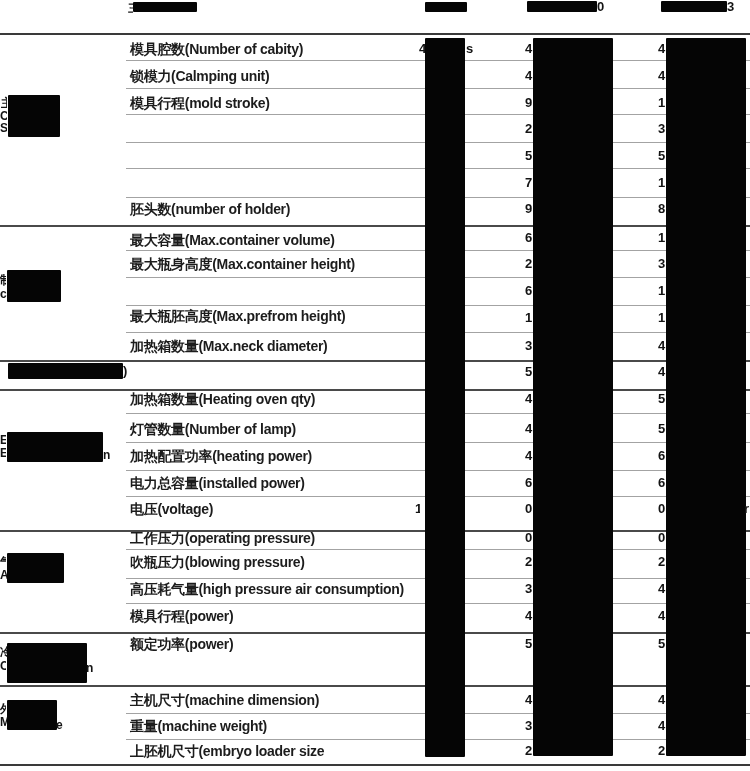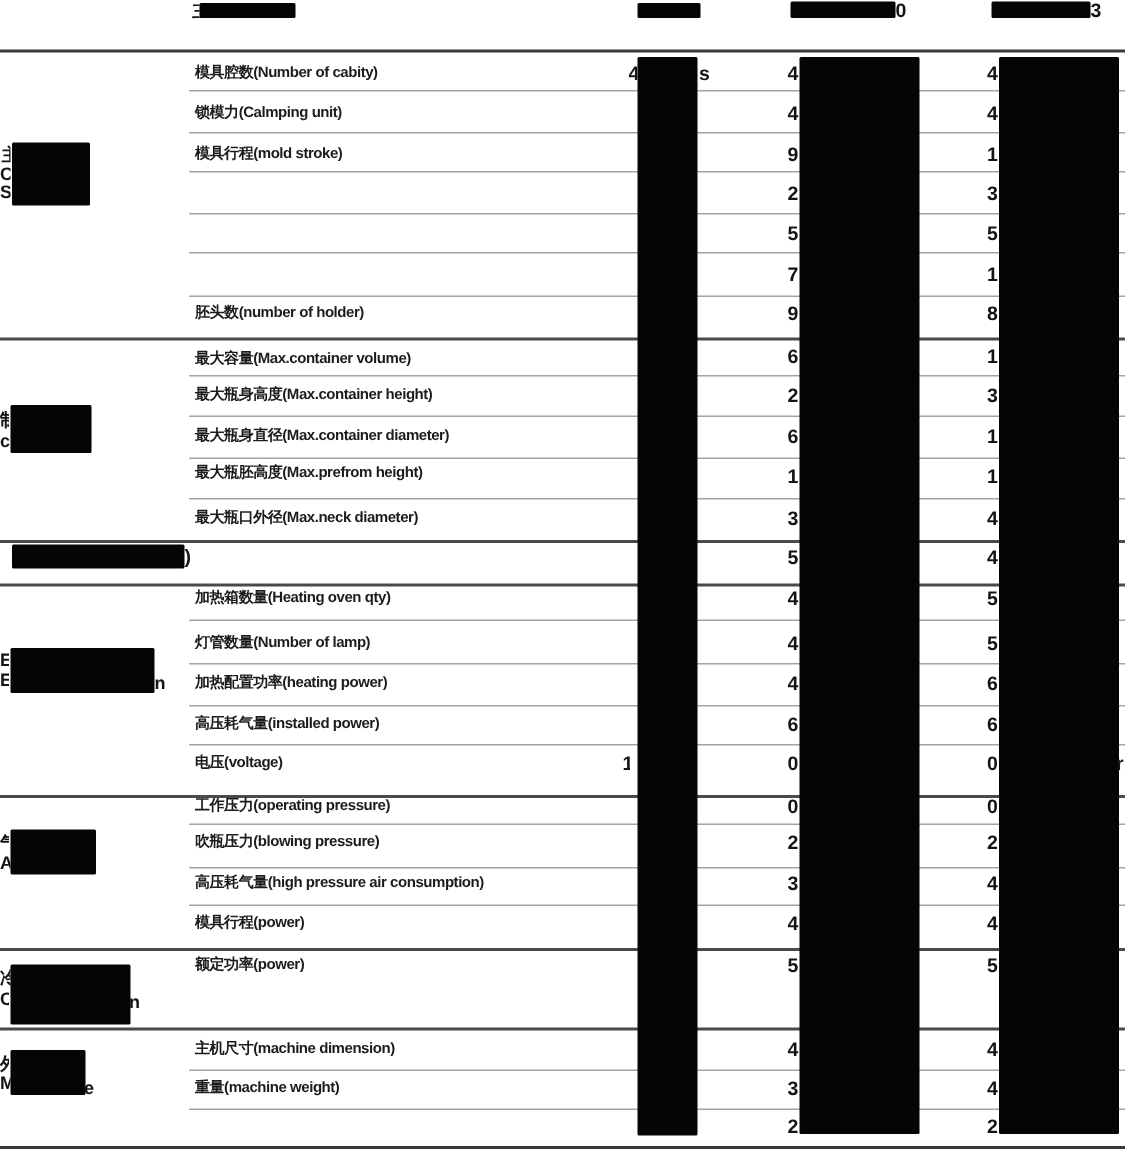--- a/index.html
+++ b/index.html
@@ -6,21 +6,21 @@
   #screen{
     position:relative;width:750px;height:771px;background:#ffffff;overflow:hidden;
     font-family:"Liberation Sans","DejaVu Sans",sans-serif;
   }
   .redaction{position:absolute;background:#050505;z-index:3;border-radius:1px;}
   .hline-light{position:absolute;left:126px;width:624px;height:1px;background:#a3a3a3;z-index:1;}
   .hline-group{position:absolute;left:0;width:750px;height:2px;background:#4a4a4a;z-index:1;}
   .border-line{position:absolute;left:0;width:750px;height:2px;background:#3a3a3a;z-index:1;}
   .rowlabel{
     position:absolute;left:130px;height:18px;line-height:18px;white-space:nowrap;
-    font-size:10px;font-weight:700;color:#1c1c1c;letter-spacing:-0.3px;z-index:2;
+    font-size:14px;font-weight:700;color:#1c1c1c;letter-spacing:-0.3px;z-index:2;
   }
   .frag{
     position:absolute;overflow:hidden;white-space:nowrap;
     font-weight:700;color:#141414;font-size:13px;line-height:14px;height:14px;z-index:4;
   }
 </style>
 </head>
 <body>
 
 <div id="screen">
@@ -68,41 +68,40 @@
     <div class="frag" style="left: 658px; width: 8px; top: 176px;">1</div>
     <div class="rowlabel" style="top: 200px;">胚头数(number of holder)</div>
     <div class="frag" style="left: 525px; width: 8px; top: 202px;">9</div>
     <div class="frag" style="left: 658px; width: 8px; top: 202px;">8</div>
     <div class="rowlabel" style="top: 231px;">最大容量(Max.container volume)</div>
     <div class="frag" style="left: 525px; width: 8px; top: 231px;">6</div>
     <div class="frag" style="left: 658px; width: 8px; top: 231px;">1</div>
     <div class="rowlabel" style="top: 255px;">最大瓶身高度(Max.container height)</div>
     <div class="frag" style="left: 525px; width: 8px; top: 257px;">2</div>
     <div class="frag" style="left: 658px; width: 8px; top: 257px;">3</div>
-    <div class="rowlabel" style="top: 282px;">最大瓶身直径(Max.container diameter)</div>
     <div class="frag" style="left: 525px; width: 8px; top: 284px;">6</div>
     <div class="frag" style="left: 658px; width: 8px; top: 284px;">1</div>
     <div class="rowlabel" style="top: 307px;">最大瓶胚高度(Max.prefrom height)</div>
     <div class="frag" style="left: 525px; width: 8px; top: 311px;">1</div>
     <div class="frag" style="left: 658px; width: 8px; top: 311px;">1</div>
-    <div class="rowlabel" style="top: 337px;">最大瓶口外径(Max.neck diameter)</div>
+    <div class="rowlabel" style="top: 337px;">加热箱数量(Max.neck diameter)</div>
     <div class="frag" style="left: 525px; width: 8px; top: 339px;">3</div>
     <div class="frag" style="left: 658px; width: 8px; top: 339px;">4</div>
     <div class="frag" style="left: 525px; width: 8px; top: 365px;">5</div>
     <div class="frag" style="left: 658px; width: 8px; top: 365px;">4</div>
     <div class="rowlabel" style="top: 390px;">加热箱数量(Heating oven qty)</div>
     <div class="frag" style="left: 525px; width: 8px; top: 392px;">4</div>
     <div class="frag" style="left: 658px; width: 8px; top: 392px;">5</div>
     <div class="rowlabel" style="top: 420px;">灯管数量(Number of lamp)</div>
     <div class="frag" style="left: 525px; width: 8px; top: 422px;">4</div>
     <div class="frag" style="left: 658px; width: 8px; top: 422px;">5</div>
     <div class="rowlabel" style="top: 447px;">加热配置功率(heating power)</div>
     <div class="frag" style="left: 525px; width: 8px; top: 449px;">4</div>
     <div class="frag" style="left: 658px; width: 8px; top: 449px;">6</div>
-    <div class="rowlabel" style="top: 474px;">高压耗气量(installed power)</div>
+    <div class="rowlabel" style="top: 474px;">电力总容量(installed power)</div>
     <div class="frag" style="left: 525px; width: 8px; top: 476px;">6</div>
     <div class="frag" style="left: 658px; width: 8px; top: 476px;">6</div>
     <div class="rowlabel" style="top: 500px;">电压(voltage)</div>
     <div class="frag" style="left: 525px; width: 8px; top: 502px;">0</div>
     <div class="frag" style="left: 658px; width: 8px; top: 502px;">0</div>
     <div class="rowlabel" style="top: 529px;">工作压力(operating pressure)</div>
     <div class="frag" style="left: 525px; width: 8px; top: 531px;">0</div>
     <div class="frag" style="left: 658px; width: 8px; top: 531px;">0</div>
     <div class="rowlabel" style="top: 553px;">吹瓶压力(blowing pressure)</div>
     <div class="frag" style="left: 525px; width: 8px; top: 555px;">2</div>
@@ -115,20 +114,21 @@
     <div class="frag" style="left: 658px; width: 8px; top: 609px;">4</div>
     <div class="rowlabel" style="top: 635px;">额定功率(power)</div>
     <div class="frag" style="left: 525px; width: 8px; top: 637px;">5</div>
     <div class="frag" style="left: 658px; width: 8px; top: 637px;">5</div>
     <div class="rowlabel" style="top: 691px;">主机尺寸(machine dimension)</div>
     <div class="frag" style="left: 525px; width: 8px; top: 693px;">4</div>
     <div class="frag" style="left: 658px; width: 8px; top: 693px;">4</div>
     <div class="rowlabel" style="top: 717px;">重量(machine weight)</div>
     <div class="frag" style="left: 525px; width: 8px; top: 719px;">3</div>
     <div class="frag" style="left: 658px; width: 8px; top: 719px;">4</div>
+    <div class="rowlabel" style="top: 742px;">上胚机尺寸(embryo loader size</div>
     <div class="frag" style="left: 525px; width: 8px; top: 744px;">2</div>
     <div class="frag" style="left: 658px; width: 8px; top: 744px;">2</div>
     <div class="redaction" style="left: 133px; top: 2px; width: 64px; height: 10px;"></div>
     <div class="redaction" style="left: 425px; top: 2px; width: 42px; height: 10px;"></div>
     <div class="redaction" style="left: 527px; top: 1px; width: 70px; height: 11px;"></div>
     <div class="redaction" style="left: 661px; top: 1px; width: 66px; height: 11px;"></div>
     <div class="redaction" style="left: 8px; top: 95px; width: 52px; height: 42px;"></div>
     <div class="redaction" style="left: 7px; top: 270px; width: 54px; height: 32px;"></div>
     <div class="redaction" style="left: 8px; top: 363px; width: 115px; height: 16px;"></div>
     <div class="redaction" style="left: 7px; top: 432px; width: 96px; height: 30px;"></div>

